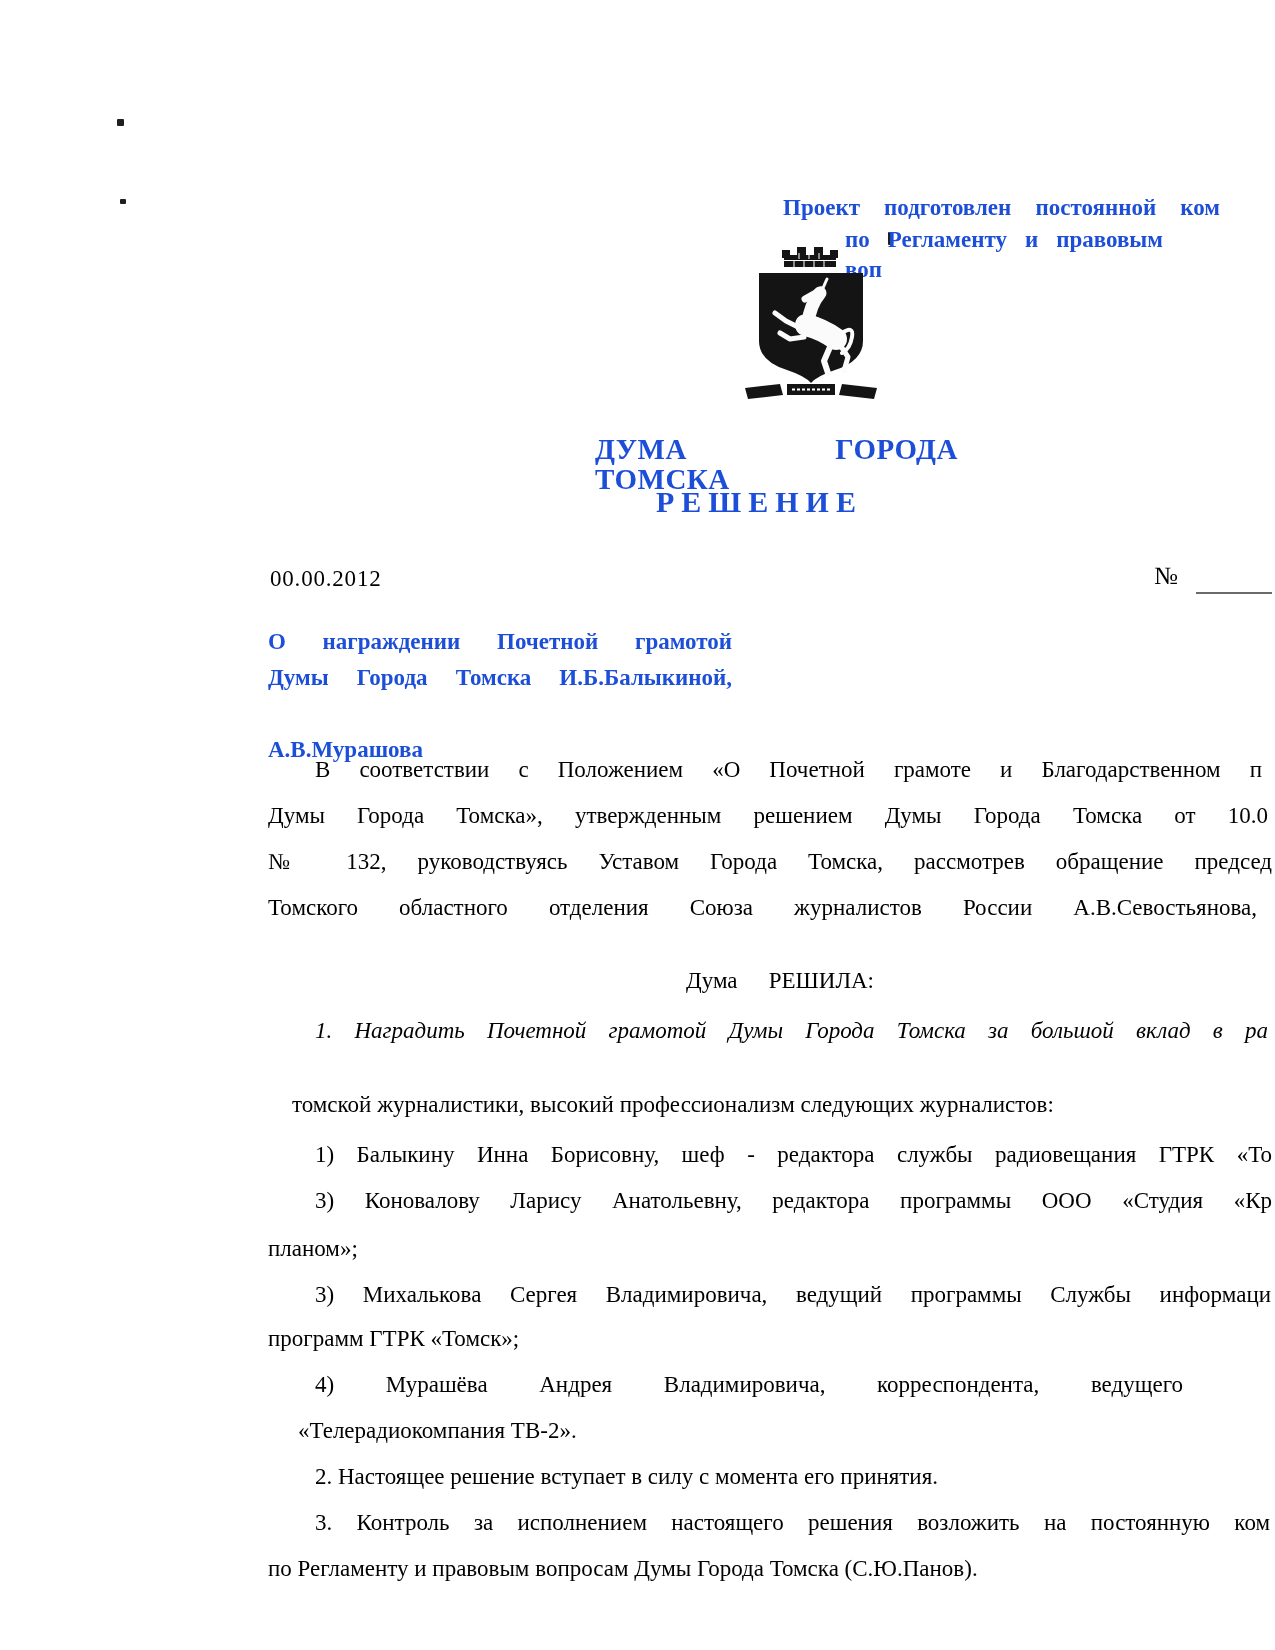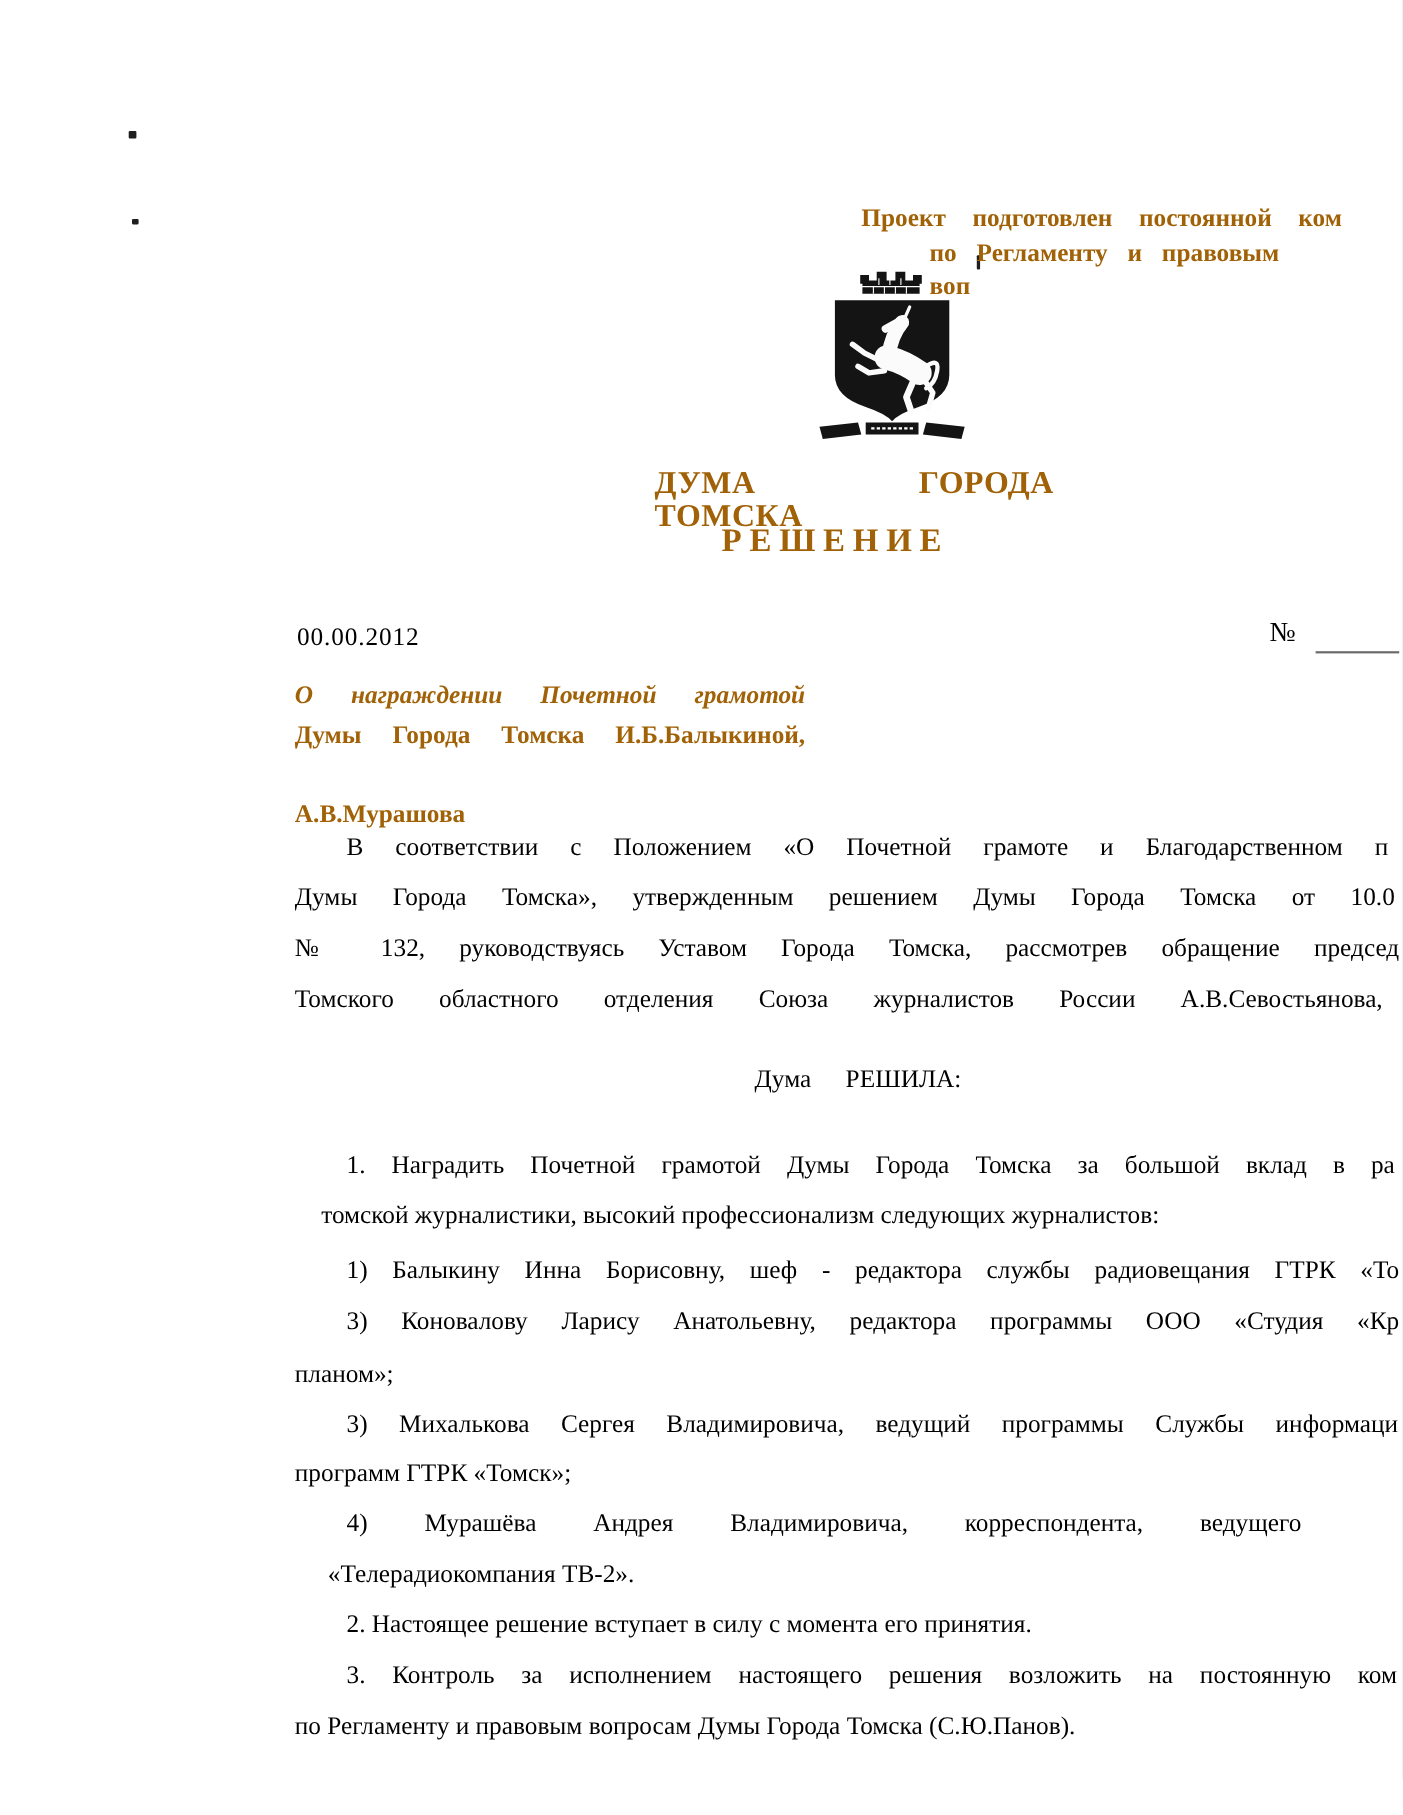--- a/index.html
+++ b/index.html
@@ -18,21 +18,21 @@
     line-height:30px;
     white-space:pre;
     color:#000000;
   }
   .just{
     white-space:normal;
     text-align:justify;
     text-align-last:justify;
     word-spacing:normal;
   }
-  .b{font-weight:bold;color:#a16207;}
+  .b{font-weight:bold;color:#1d4ed8;margin-top:10px;}
   .title-org{font-size:29px;letter-spacing:0.5px;}
   .title-doc{font-size:30px;letter-spacing:7px;}
   .date{letter-spacing:0.8px;}
   .numsign{font-size:25px;}
   .blankline{
     position:absolute;
     border-top:2px solid #6a6a6a;
     height:0;
   }
   .speck{position:absolute;background:#1f1f1f;border-radius:1px;}
@@ -77,32 +77,32 @@
     <path d="M50,156.5 h38" stroke="#ffffff" stroke-width="2" stroke-dasharray="3,2" fill="none"></path>
   </svg>
 
   <div class="ln b just title-org" style="left:595px;top:424px;width:363px;">ДУМА ГОРОДА ТОМСКА</div>
   <div class="ln b title-doc" style="left:656px;top:477px;">РЕШЕНИЕ</div>
 
   <div class="ln date" style="left:270px;top:564px;">00.00.2012</div>
   <div class="ln numsign" style="left:1154px;top:561px;">№</div>
   <div class="blankline" style="left:1196px;top:592px;width:76px;"></div>
 
-  <div class="ln b just" style="left:268px;top:617px;width:464px;font-style:italic;">О награждении Почетной грамотой</div>
+  <div class="ln b just" style="left:268px;top:617px;width:464px;">О награждении Почетной грамотой</div>
   <div class="ln b just" style="left:268px;top:653px;width:464px;">Думы Города Томска И.Б.Балыкиной,</div>
   <div class="ln b" style="left:268px;top:725px;">А.В.Мурашова</div>
 
   <div class="ln just" style="left:315px;top:755px;width:947px;">В соответствии с Положением «О Почетной грамоте и Благодарственном п</div>
   <div class="ln just" style="left:268px;top:801px;width:1000px;">Думы Города Томска», утвержденным решением Думы Города Томска от 10.0</div>
   <div class="ln just" style="left:268px;top:847px;width:1004px;">№ 132, руководствуясь Уставом Города Томска, рассмотрев обращение председ</div>
   <div class="ln just" style="left:268px;top:893px;width:989px;">Томского областного отделения Союза журналистов России А.В.Севостьянова,</div>
 
   <div class="ln just" style="left:686px;top:966px;width:188px;">Дума РЕШИЛА:</div>
 
-  <div class="ln just" style="left:315px;top:1044px;width:953px;">1. Наградить Почетной грамотой Думы Города Томска за большой вклад в ра</div>
+  <div class="ln just" style="left:315px;top:1016px;width:953px;font-style:italic;">1. Наградить Почетной грамотой Думы Города Томска за большой вклад в ра</div>
   <div class="ln" style="left:268px;top:1090px;margin-left:24px;">томской журналистики, высокий профессионализм следующих журналистов:</div>
 
   <div class="ln just" style="left:315px;top:1140px;width:957px;">1) Балыкину Инна Борисовну, шеф - редактора службы радиовещания ГТРК «То</div>
 
   <div class="ln just" style="left:315px;top:1186px;width:957px;">3) Коновалову Ларису Анатольевну, редактора программы ООО «Студия «Кр</div>
   <div class="ln" style="left:268px;top:1234px;">планом»;</div>
 
   <div class="ln just" style="left:315px;top:1280px;width:956px;">3) Михалькова Сергея Владимировича, ведущий программы Службы информаци</div>
   <div class="ln" style="left:268px;top:1324px;">программ ГТРК «Томск»;</div>
 

